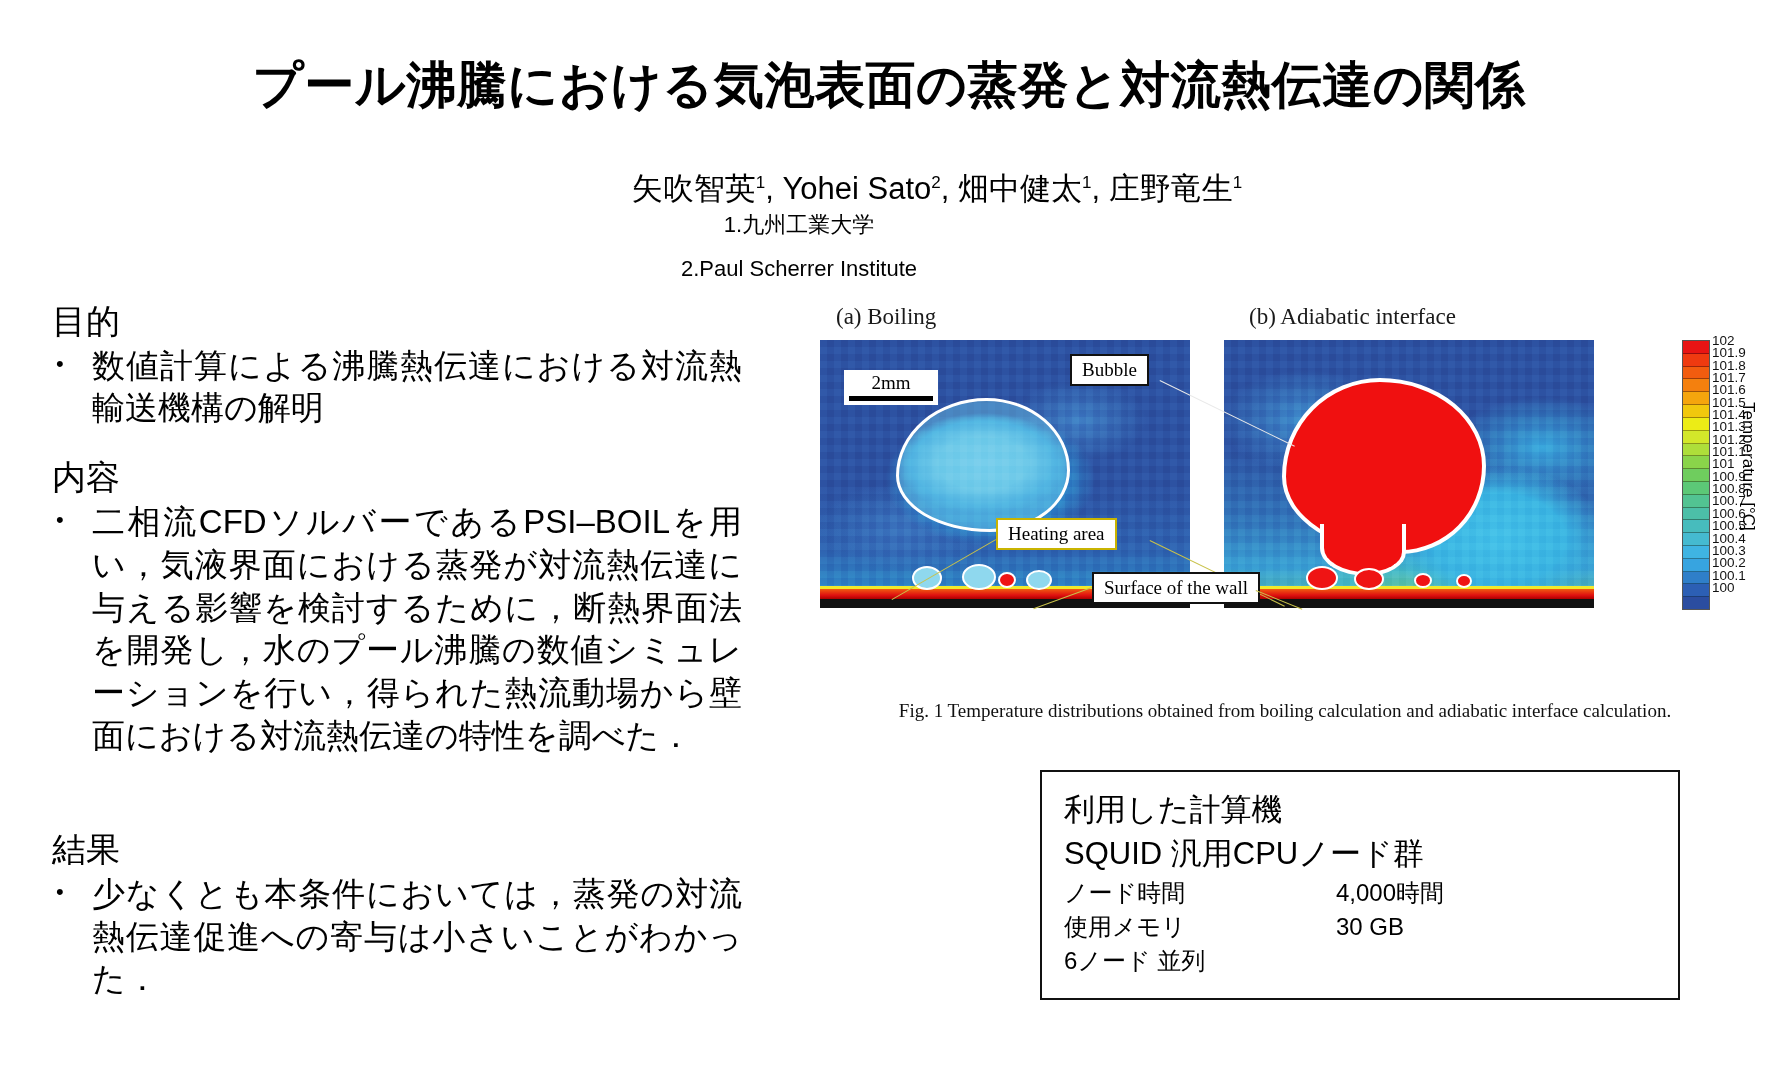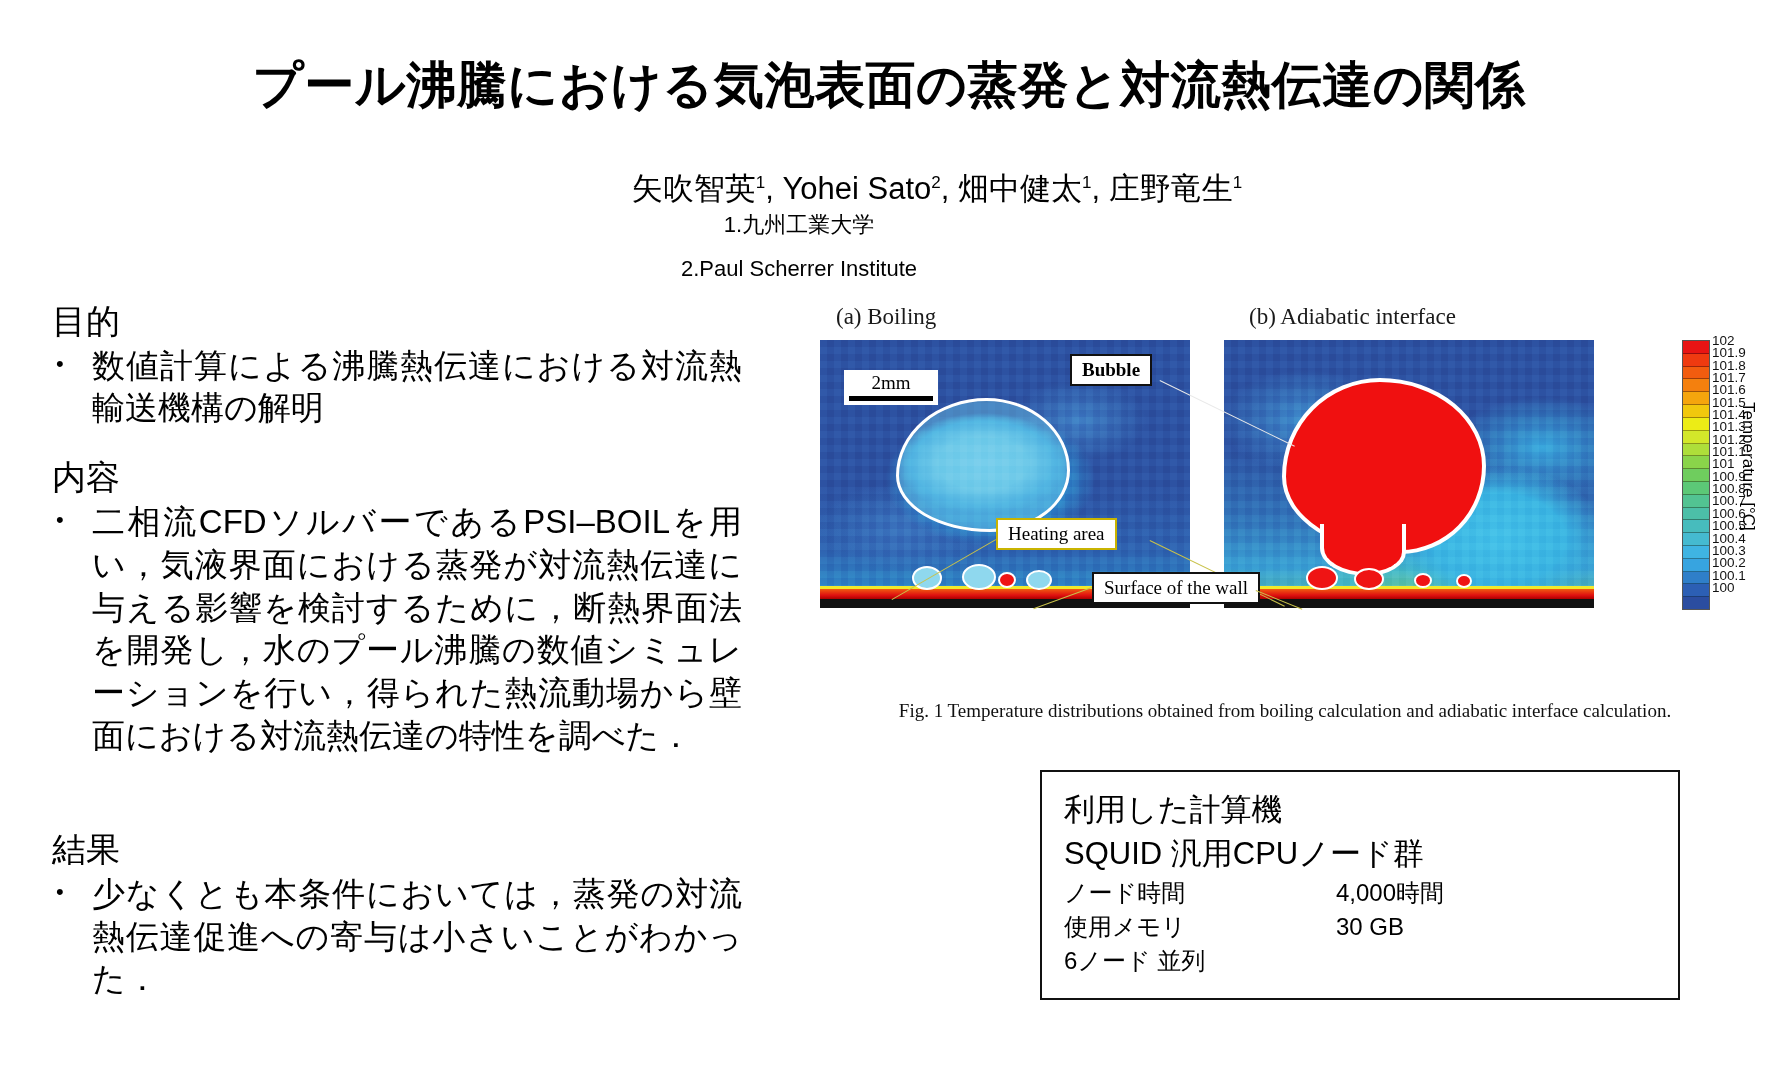--- a/index.html
+++ b/index.html
@@ -241,21 +241,21 @@
       <div class="field fieldB"></div>
       <div class="mottle"></div>
       <div class="bubble-b"></div>
       <div class="wall"></div>
       <div class="minib r" style="left:82px;width:28px;height:20px;"></div>
       <div class="minib r" style="left:130px;width:26px;height:18px;"></div>
       <div class="minib r" style="left:190px;width:14px;height:11px;bottom:20px;"></div>
       <div class="minib r" style="left:232px;width:12px;height:10px;bottom:20px;"></div>
     </div>
 
-    <div class="callout" style="left:250px;top:14px;font-weight:bold;">Bubble</div>
+    <div class="callout" style="left:250px;top:14px;">Bubble</div>
     <div class="leader white" style="left:340px;top:40px;width:150px;transform:rotate(26deg);"></div>
 
     <div class="callout yellow" style="left:176px;top:178px;">Heating area</div>
     <div class="leader" style="left:176px;top:200px;width:120px;transform:rotate(150deg);"></div>
     <div class="leader" style="left:330px;top:200px;width:150px;transform:rotate(26deg);"></div>
 
     <div class="callout" style="left:272px;top:232px;">Surface  of  the wall</div>
     <div class="leader" style="left:272px;top:248px;width:62px;transform:rotate(160deg);"></div>
     <div class="leader" style="left:436px;top:250px;width:50px;transform:rotate(22deg);"></div>
 

